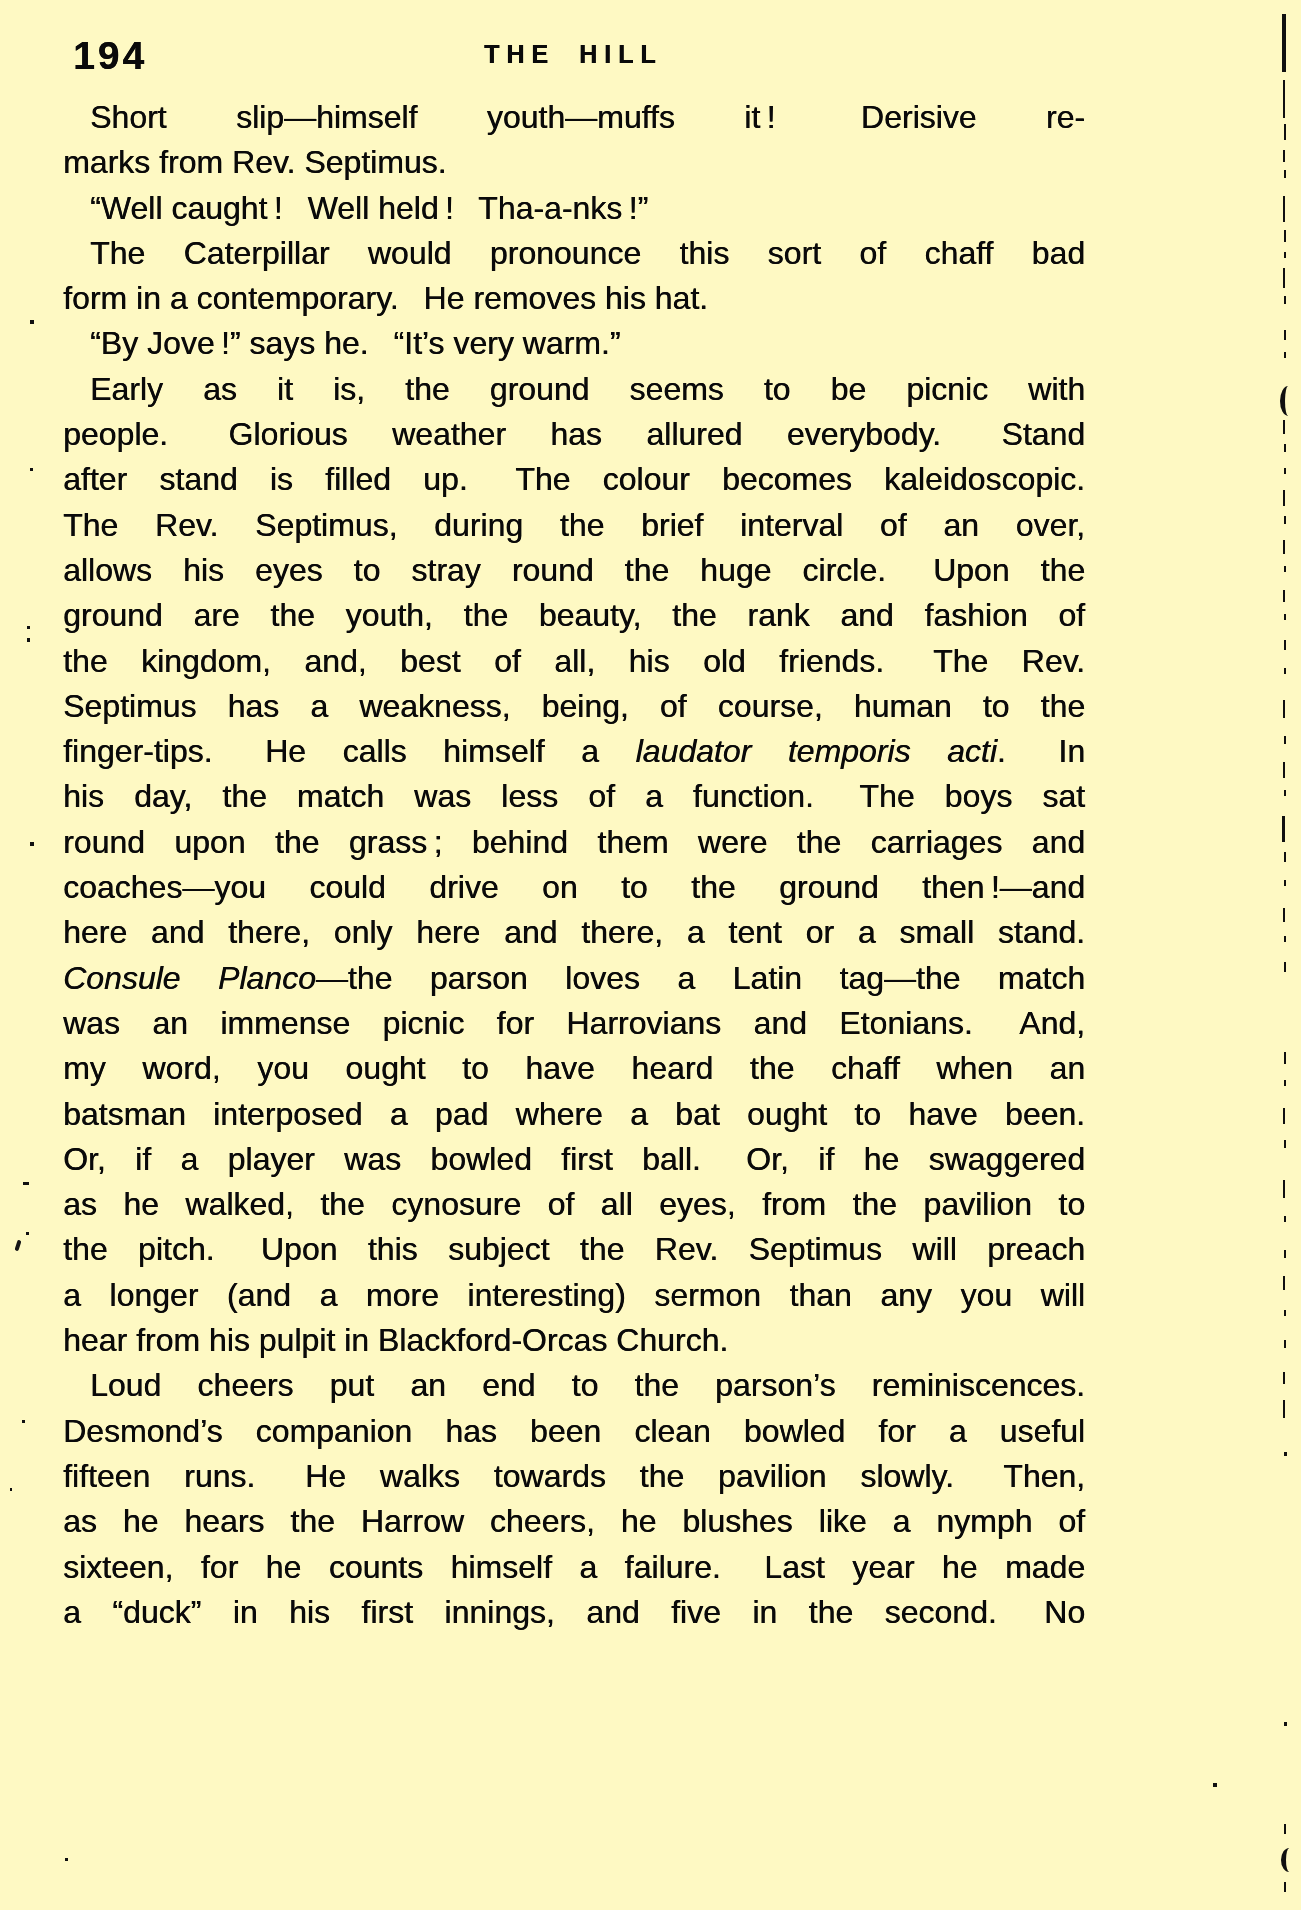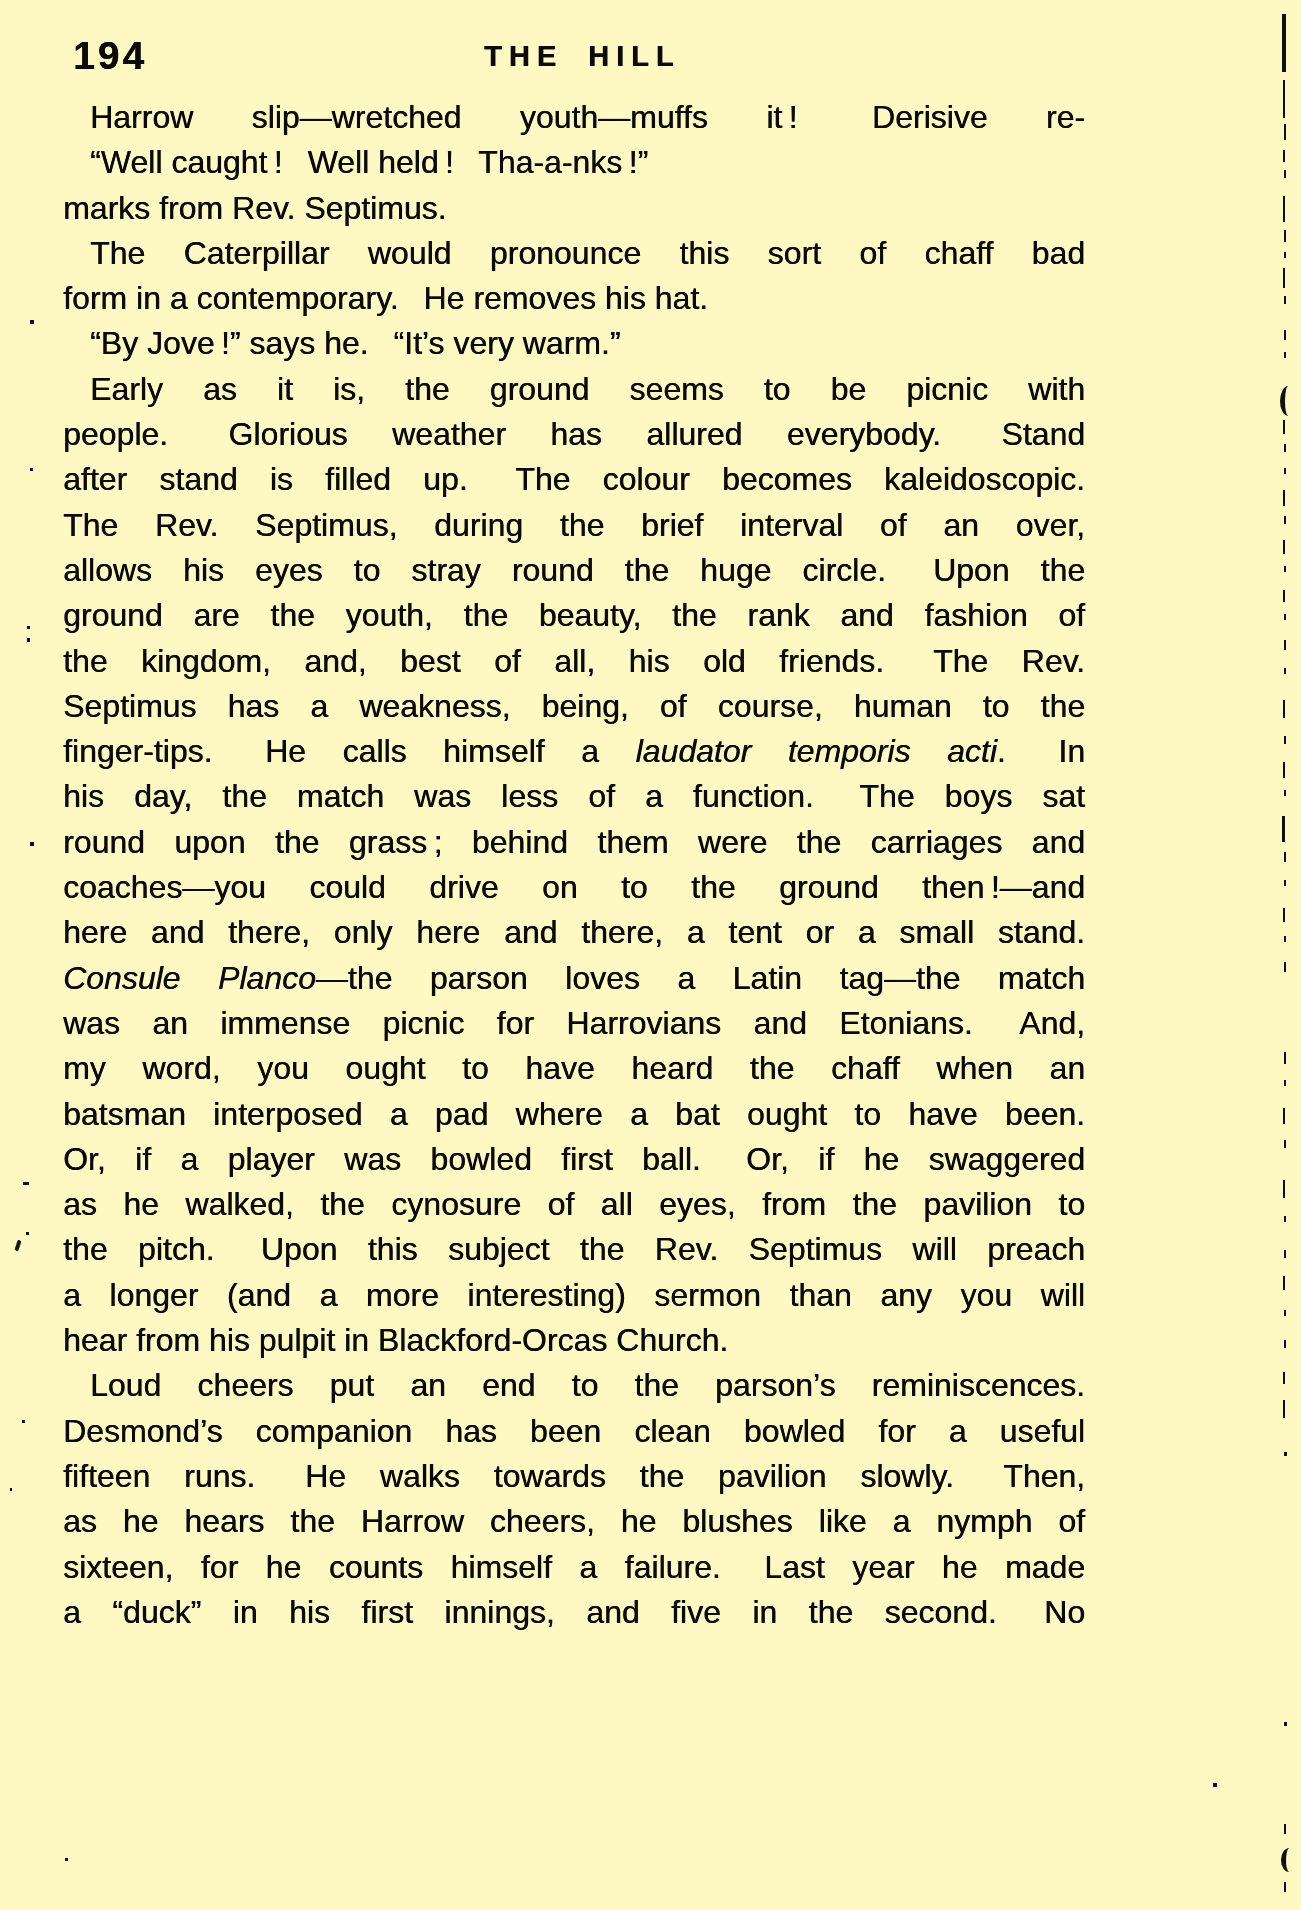--- a/index.html
+++ b/index.html
@@ -9,21 +9,21 @@
     font-family:Liberation Sans, sans-serif;
     color:#0a0a0a;
   }
   .pagenum {
     position:absolute; left:73px; top:34px;
     font-size:39px; font-weight:bold; letter-spacing:3px;
     text-shadow:0.4px 0 0 currentColor;
   }
   .runtitle {
     position:absolute; left:484px; top:40px;
-    font-size:29px; font-weight:bold;
+    font-size:25px; font-weight:bold;
     letter-spacing:7px; word-spacing:10px;
     text-shadow:0.5px 0 0 currentColor;
   }
   .textblock {
     position:absolute; left:63px; top:95px; width:1022px;
     font-size:32px; line-height:45.3px;
     text-shadow:0.45px 0 0 currentColor;
   }
   .line { text-align:justify; text-align-last:left; white-space:normal; }
   .line.just { text-align-last:justify; }
@@ -38,23 +38,23 @@
   }
   .tiltmark { position:absolute; background:#161616; border-radius:2px; transform:rotate(18deg); }
 </style>
 </head>
 <body>
 
 <div class="page">
   <span class="pagenum">194</span>
   <span class="runtitle">THE HILL</span>
   <div class="textblock">
-      <div class="line indent just"><span class="">Harrow slip—wretched youth—muffs it !  Derisive re-</span></div>
+      <div class="line indent just"><span class="">Short slip—himself youth—muffs it !  Derisive re-</span></div>
+      <div class="line"><span class="">marks from Rev. Septimus.</span></div>
       <div class="line indent"><span class="">“Well caught !  Well held !  Tha-a-nks !”</span></div>
-      <div class="line"><span class="">marks from Rev. Septimus.</span></div>
       <div class="line indent just"><span class="">The Caterpillar would pronounce this sort of chaff bad</span></div>
       <div class="line"><span class="">form in a contemporary.  He removes his hat.</span></div>
       <div class="line indent"><span class="">“By Jove !” says he.  “It’s very warm.”</span></div>
       <div class="line indent just"><span class="">Early as it is, the ground seems to be picnic with</span></div>
       <div class="line just"><span class="">people.  Glorious weather has allured everybody.  Stand</span></div>
       <div class="line just"><span class="">after stand is filled up.  The colour becomes kaleidoscopic.</span></div>
       <div class="line just"><span class="">The Rev. Septimus, during the brief interval of an over,</span></div>
       <div class="line just"><span class="">allows his eyes to stray round the huge circle.  Upon the</span></div>
       <div class="line just"><span class="">ground are the youth, the beauty, the rank and fashion of</span></div>
       <div class="line just"><span class="">the kingdom, and, best of all, his old friends.  The Rev.</span></div>

